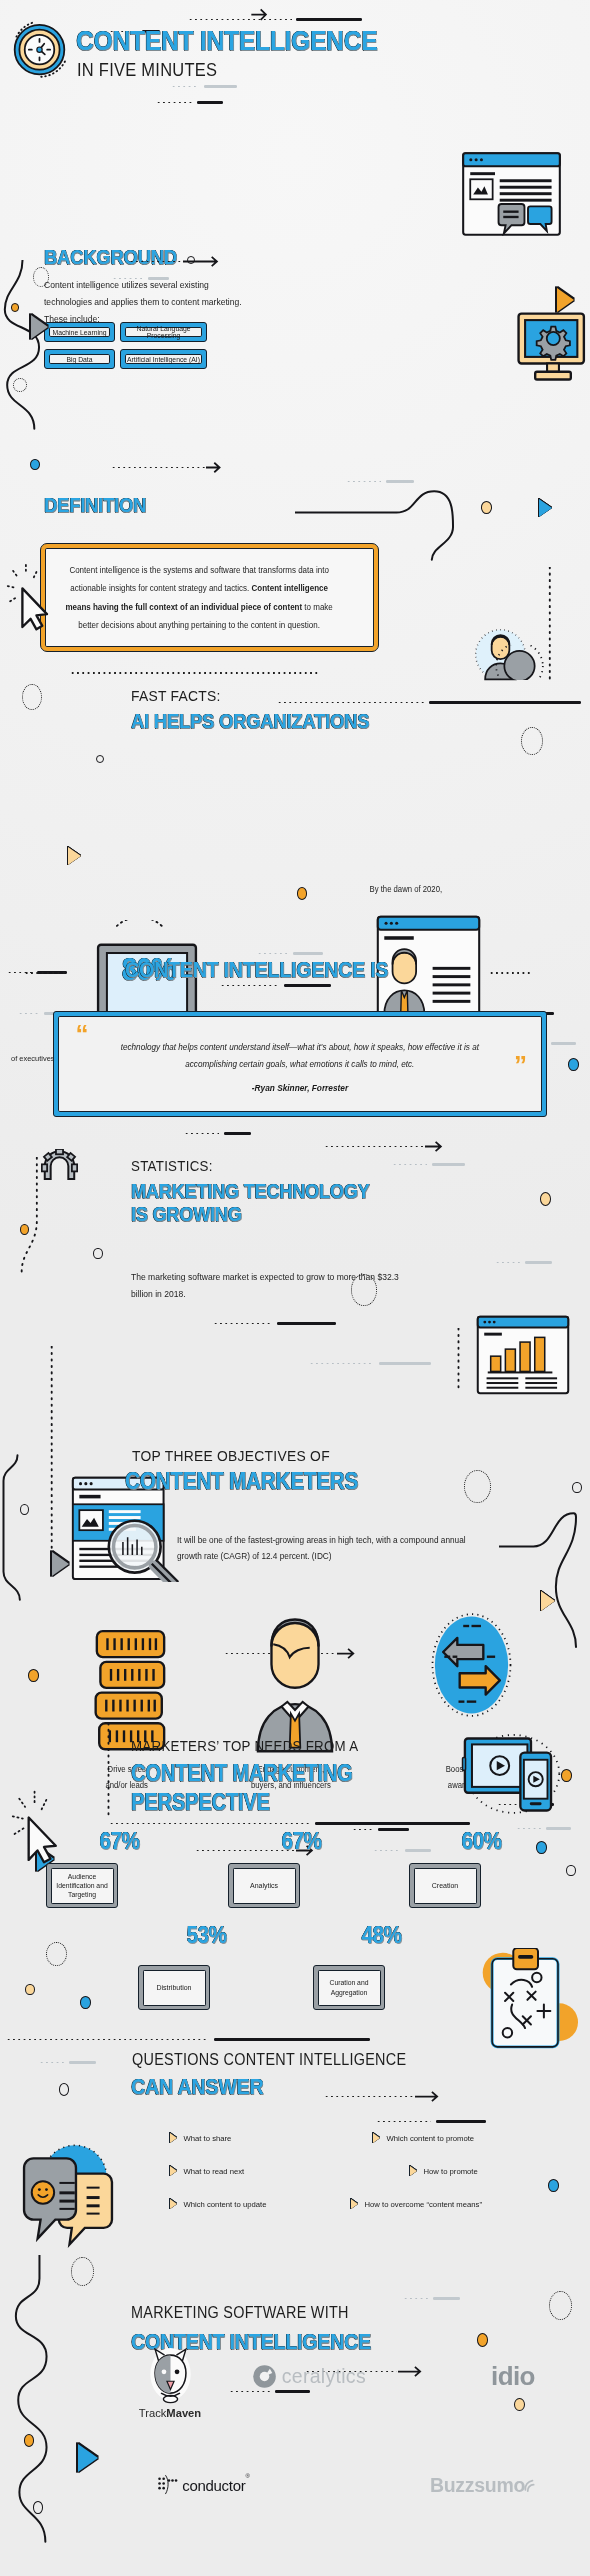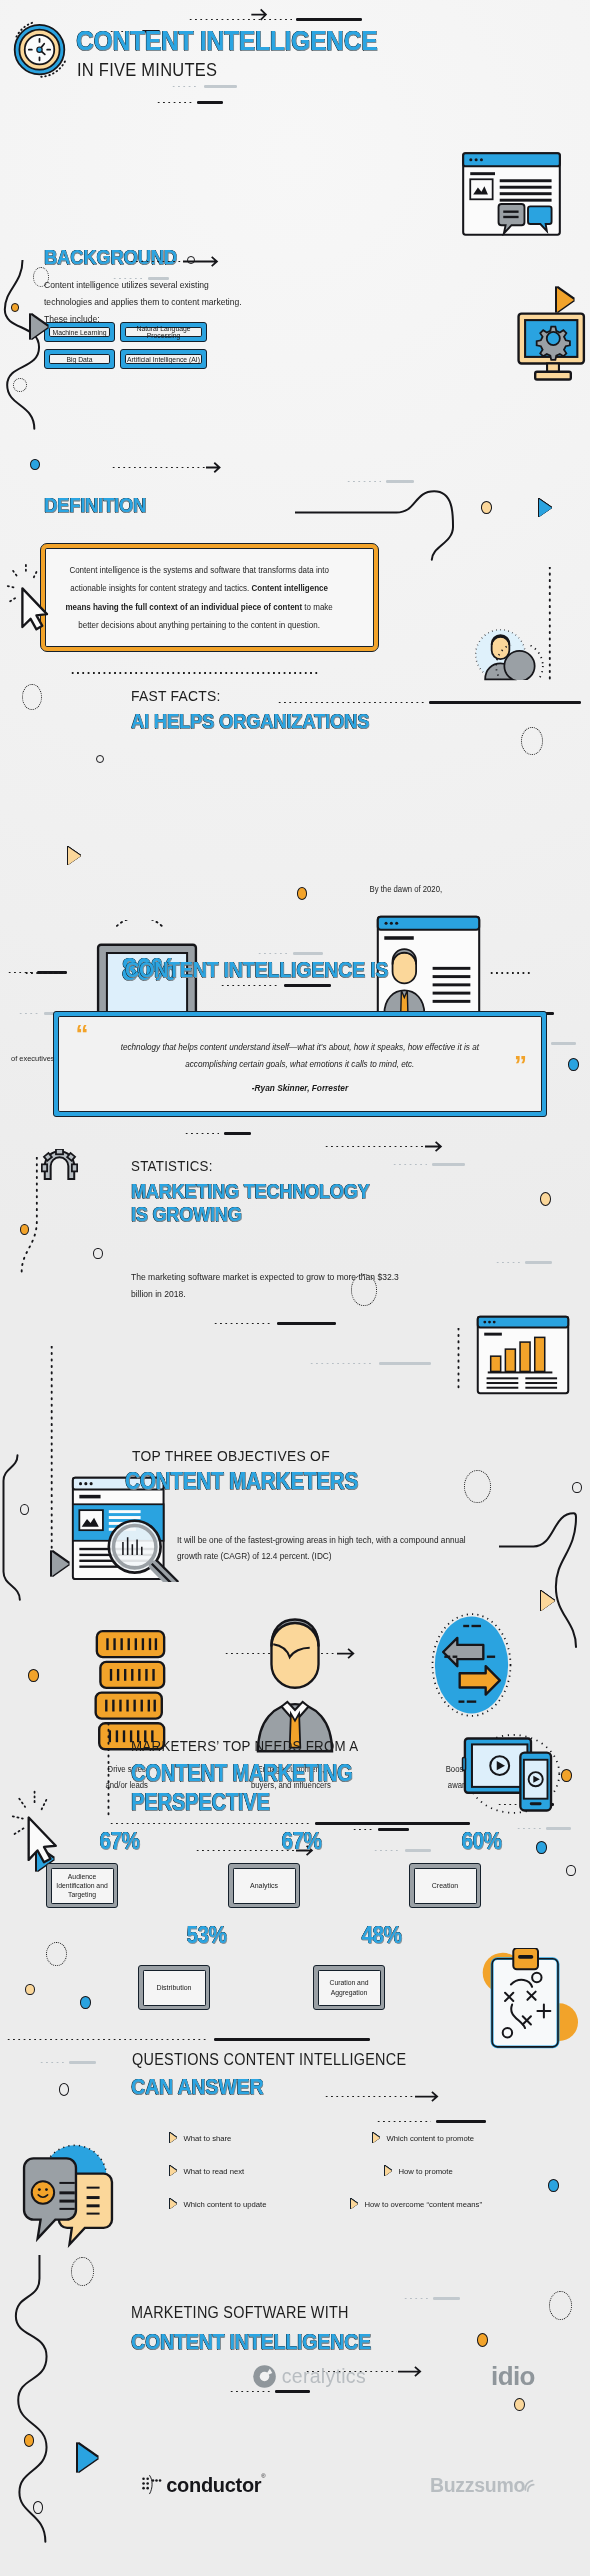--- a/index.html
+++ b/index.html
@@ -785,21 +785,21 @@
     <span>What to read next</span>
   </div>
   <div class="abs qrow" style="left:170px;top:2199px;">
     <span class="qtri"></span>
     <span>Which content to update</span>
   </div>
   <div class="abs qrow" style="left:351px;top:2133px;margin-left:22px;">
     <span class="qtri"></span>
     <span>Which content to promote</span>
   </div>
-  <div class="abs qrow" style="left:341px;top:2166px;padding-left:44px;">
+  <div class="abs qrow" style="left:366px;top:2166px;padding-left:44px;">
     <span class="qtri"></span>
     <span>How to promote</span>
   </div>
   <div class="abs qrow" style="left:351px;top:2199px;">
     <span class="qtri"></span>
     <span>How to overcome “content means”</span>
   </div>
 
   <div class="abs" style="left:403px;top:2292px;">
     <div class="dotline grey" style="width:25px;display:inline-block;vertical-align:middle;"></div>
@@ -821,20 +821,36 @@
   <div class="abs dashcirc" style="left:549px;top:2291px;width:21px;height:27px;border-width:1.5px;"></div>
   <div class="abs circ" style="left:477px;top:2333px;width:9.4px;height:11.8px;background:#f2a32a;border:1.5px solid #16161a;"></div>
   <div class="abs circ" style="left:514px;top:2398px;width:8.9px;height:11.2px;background:#fbd79a;border:1.5px solid #16161a;"></div>
   <div class="abs circ" style="left:23.6px;top:2434px;width:8.9px;height:11.2px;background:#f2a32a;border:1.5px solid #16161a;"></div>
   <div class="abs circ" style="left:33px;top:2501px;width:7.7px;height:10.6px;border:1.5px solid #16161a;"></div>
   <div class="abs tri" style="left:78px;top:2444px;border-left:20px solid #2aa3e0;border-top:14px solid transparent;border-bottom:14px solid transparent;filter:drop-shadow(1.1px 0 0 #16161a) drop-shadow(-1.1px 0 0 #16161a) drop-shadow(0 1.1px 0 #16161a) drop-shadow(0 -1.1px 0 #16161a);"></div>
   <svg class="abs" style="left:10.6px;top:2255px;" width="136" height="295" viewBox="0 0 230 500">
     <path d="M48 0 L48 40 C48 76 8 66 8 104 C8 140 60 132 60 172 C60 216 12 206 12 246 C12 288 60 284 60 326 C60 366 14 364 14 402 C14 440 58 438 58 486" stroke="#16161a" stroke-width="3.4" fill="none" stroke-linecap="round" stroke-dasharray="0"></path>
   </svg>
 
+  <div class="abs centerflex" style="left:123px;top:2342px;width:94px;height:83px;flex-direction:column;">
+    <svg width="43" height="57" viewBox="0 0 72 96">
+      <ellipse cx="36" cy="44" rx="34" ry="44" fill="#fbfbfb"></ellipse>
+      <path d="M16 22 l-6 -20 l16 10 M56 22 l6 -20 l-16 10" fill="#fbfbfb" stroke="#16161a" stroke-width="2.4"></path>
+      <path d="M36 12 c-16 0 -26 14 -26 30 c0 18 10 34 26 34 c16 0 26 -16 26 -34 c0 -16 -10 -30 -26 -30z" fill="#fbfbfb" stroke="#16161a" stroke-width="2.6"></path>
+      <path d="M36 12 c-16 0 -26 14 -26 30 c0 18 10 34 26 34z" fill="#9aa0a5"></path>
+      <circle cx="25" cy="40" r="4" fill="#fbfbfb"></circle>
+        <circle cx="47" cy="40" r="4" fill="#16161a"></circle>
+      <path d="M30 56 h12 l-6 14z" fill="#f0a0a8" stroke="#16161a" stroke-width="2"></path>
+      <ellipse cx="36" cy="86" rx="12" ry="6" fill="#fbfbfb" stroke="#16161a" stroke-width="2.4"></ellipse>
+      <path d="M20 76 q16 10 32 0" fill="none" stroke="#16161a" stroke-width="2.6"></path>
+    </svg>
+    <div style="font-size:11.2px;margin-top:2.4px;color:#2b2b2b;">
+      <span style="font-weight:300;">Track</span><span style="font-weight:700;">Maven</span>
+    </div>
+  </div>
 
   <div class="abs centerflex" style="left:235px;top:2356px;width:148px;height:41px;">
     <svg width="25" height="25" viewBox="0 0 42 42" style="margin-right:4.7px;">
       <circle cx="21" cy="21" r="19" fill="#8f969b"></circle>
       <path d="M21 2 a19 19 0 0 1 0 38 a12 12 0 0 0 0 -38z" fill="#c9ced2"></path>
       <circle cx="21" cy="21" r="8" fill="#f2f2f2"></circle>
       <path d="M30 8 l-9 13 l13 -6z" fill="#f2f2f2"></path>
     </svg>
     <span style="font-size:19.5px;font-weight:300;color:#b8bdc1;letter-spacing:0.3px;">ceralytics</span>
   </div>
@@ -852,21 +868,21 @@
         <circle cx="6" cy="16" r="2.2"></circle>
           <circle cx="13" cy="16" r="2.2"></circle>
         <circle cx="6" cy="24" r="2.2"></circle>
           <circle cx="13" cy="24" r="2.2"></circle>
         <circle cx="22" cy="11" r="2.2"></circle>
           <circle cx="28" cy="11" r="2.2"></circle>
           <circle cx="34" cy="11" r="2.2"></circle>
       </g>
       <path d="M16 2 C22 10 22 24 16 34" stroke="#16161a" stroke-width="1.6" fill="none"></path>
     </svg>
-    <span style="font-size:20px;font-weight:700;color:#16161a;letter-spacing:-0.3px;">conductor</span>
+    <span style="font-size:15px;font-weight:400;color:#16161a;letter-spacing:-0.3px;">conductor</span>
     <span style="font-size:5.9px;color:#16161a;align-self:flex-start;margin-top:4.7px;">®</span>
   </div>
 
   <div class="abs centerflex" style="left:407px;top:2468px;width:154px;height:35px;">
     <span style="font-size:19.5px;font-weight:700;color:#b8bdc1;letter-spacing:-0.3px;">Buzzsumo</span>
     <svg width="15.4" height="17.7" viewBox="0 0 26 30" style="margin-left:-2.4px;">
       <g fill="none" stroke="#b8bdc1" stroke-width="3" stroke-linecap="round">
         <path d="M4 22 A14 14 0 0 1 16 6"></path>
         <path d="M8 24 A10 10 0 0 1 18 13"></path>
       </g>

